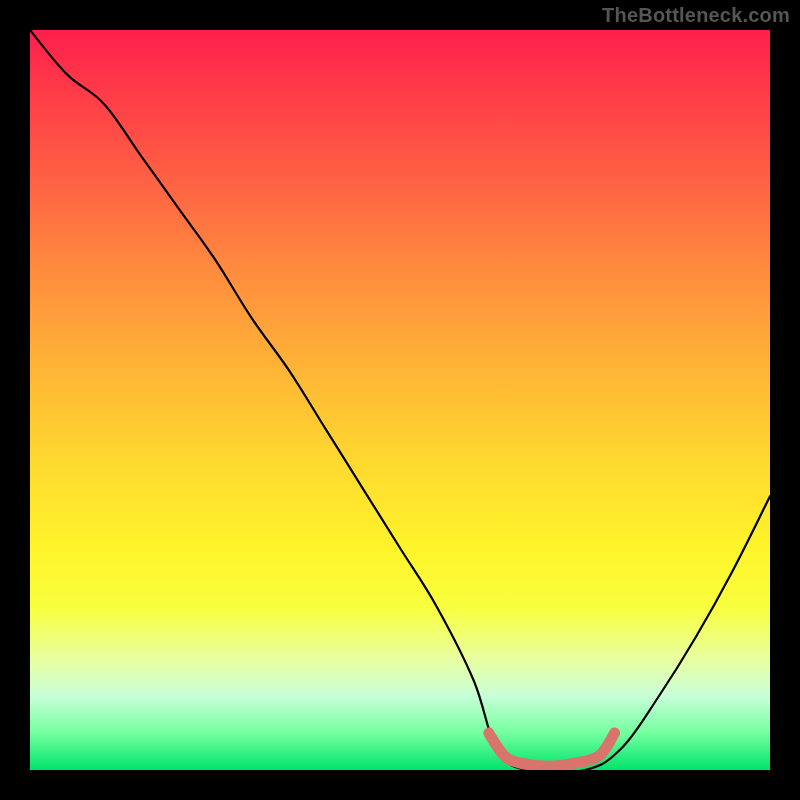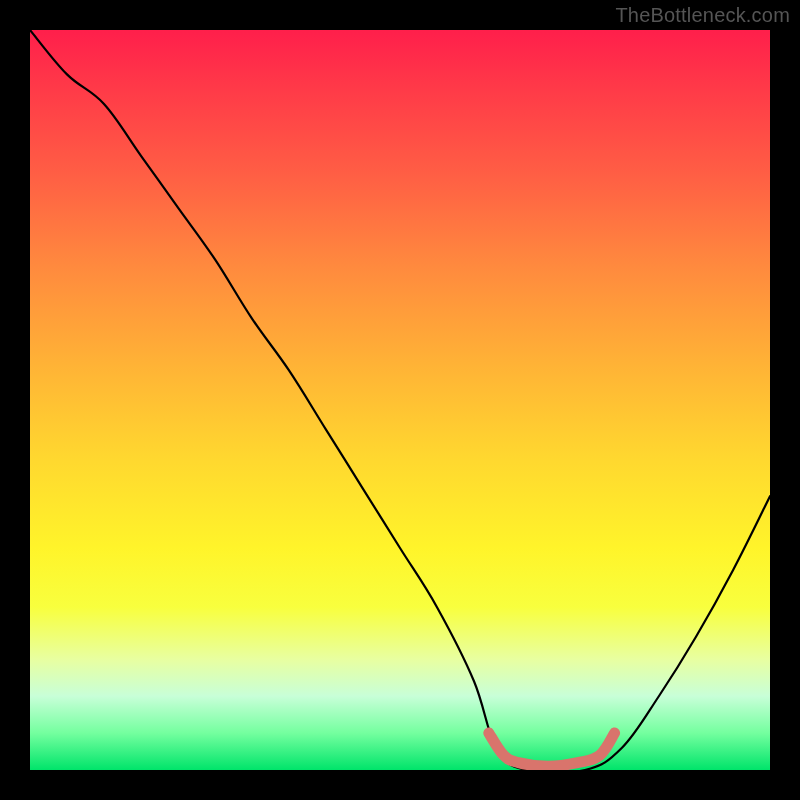--- a/index.html
+++ b/index.html
@@ -16,21 +16,21 @@
     width: 800px;
     height: 800px;
     background: #000;
   }
   .watermark {
     position: absolute;
     top: 4px;
     right: 10px;
     color: #555;
     font-size: 20px;
-    font-weight: 400;
+    font-weight: 700;
     letter-spacing: 0.2px;
     user-select: none;
   }
   
   .plot {
     position: absolute;
     left: 30px;
     top: 30px;
     width: 740px;
     height: 740px;

